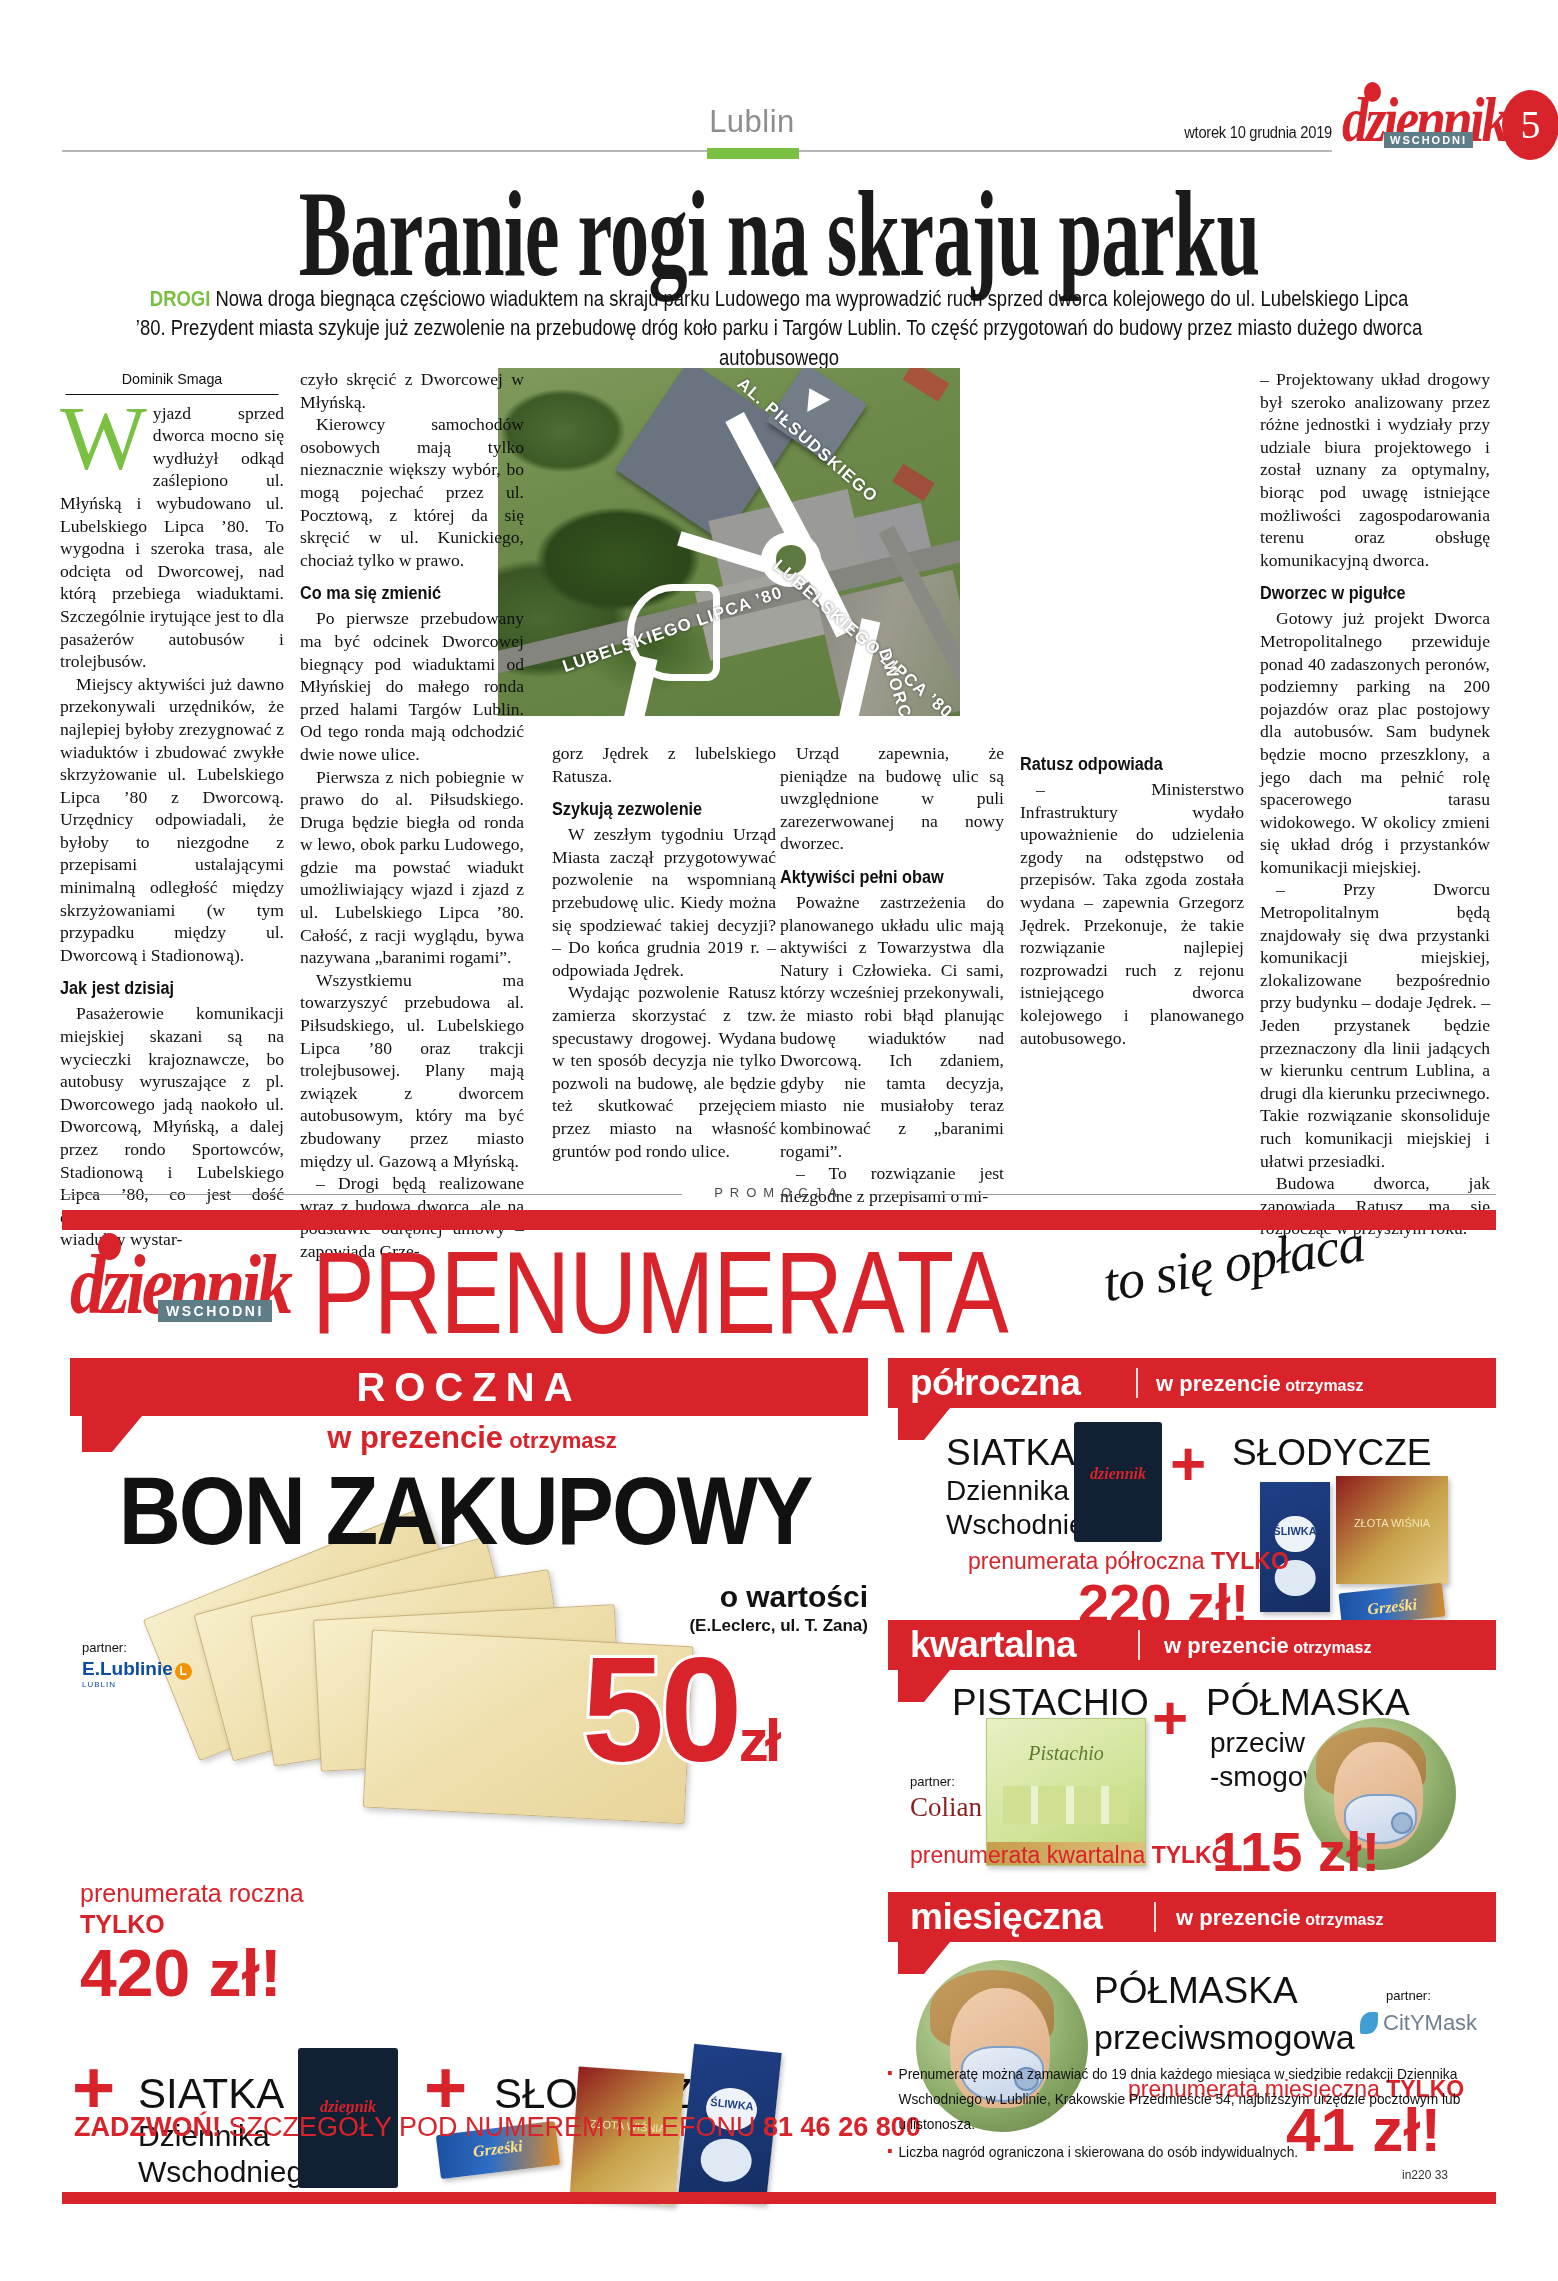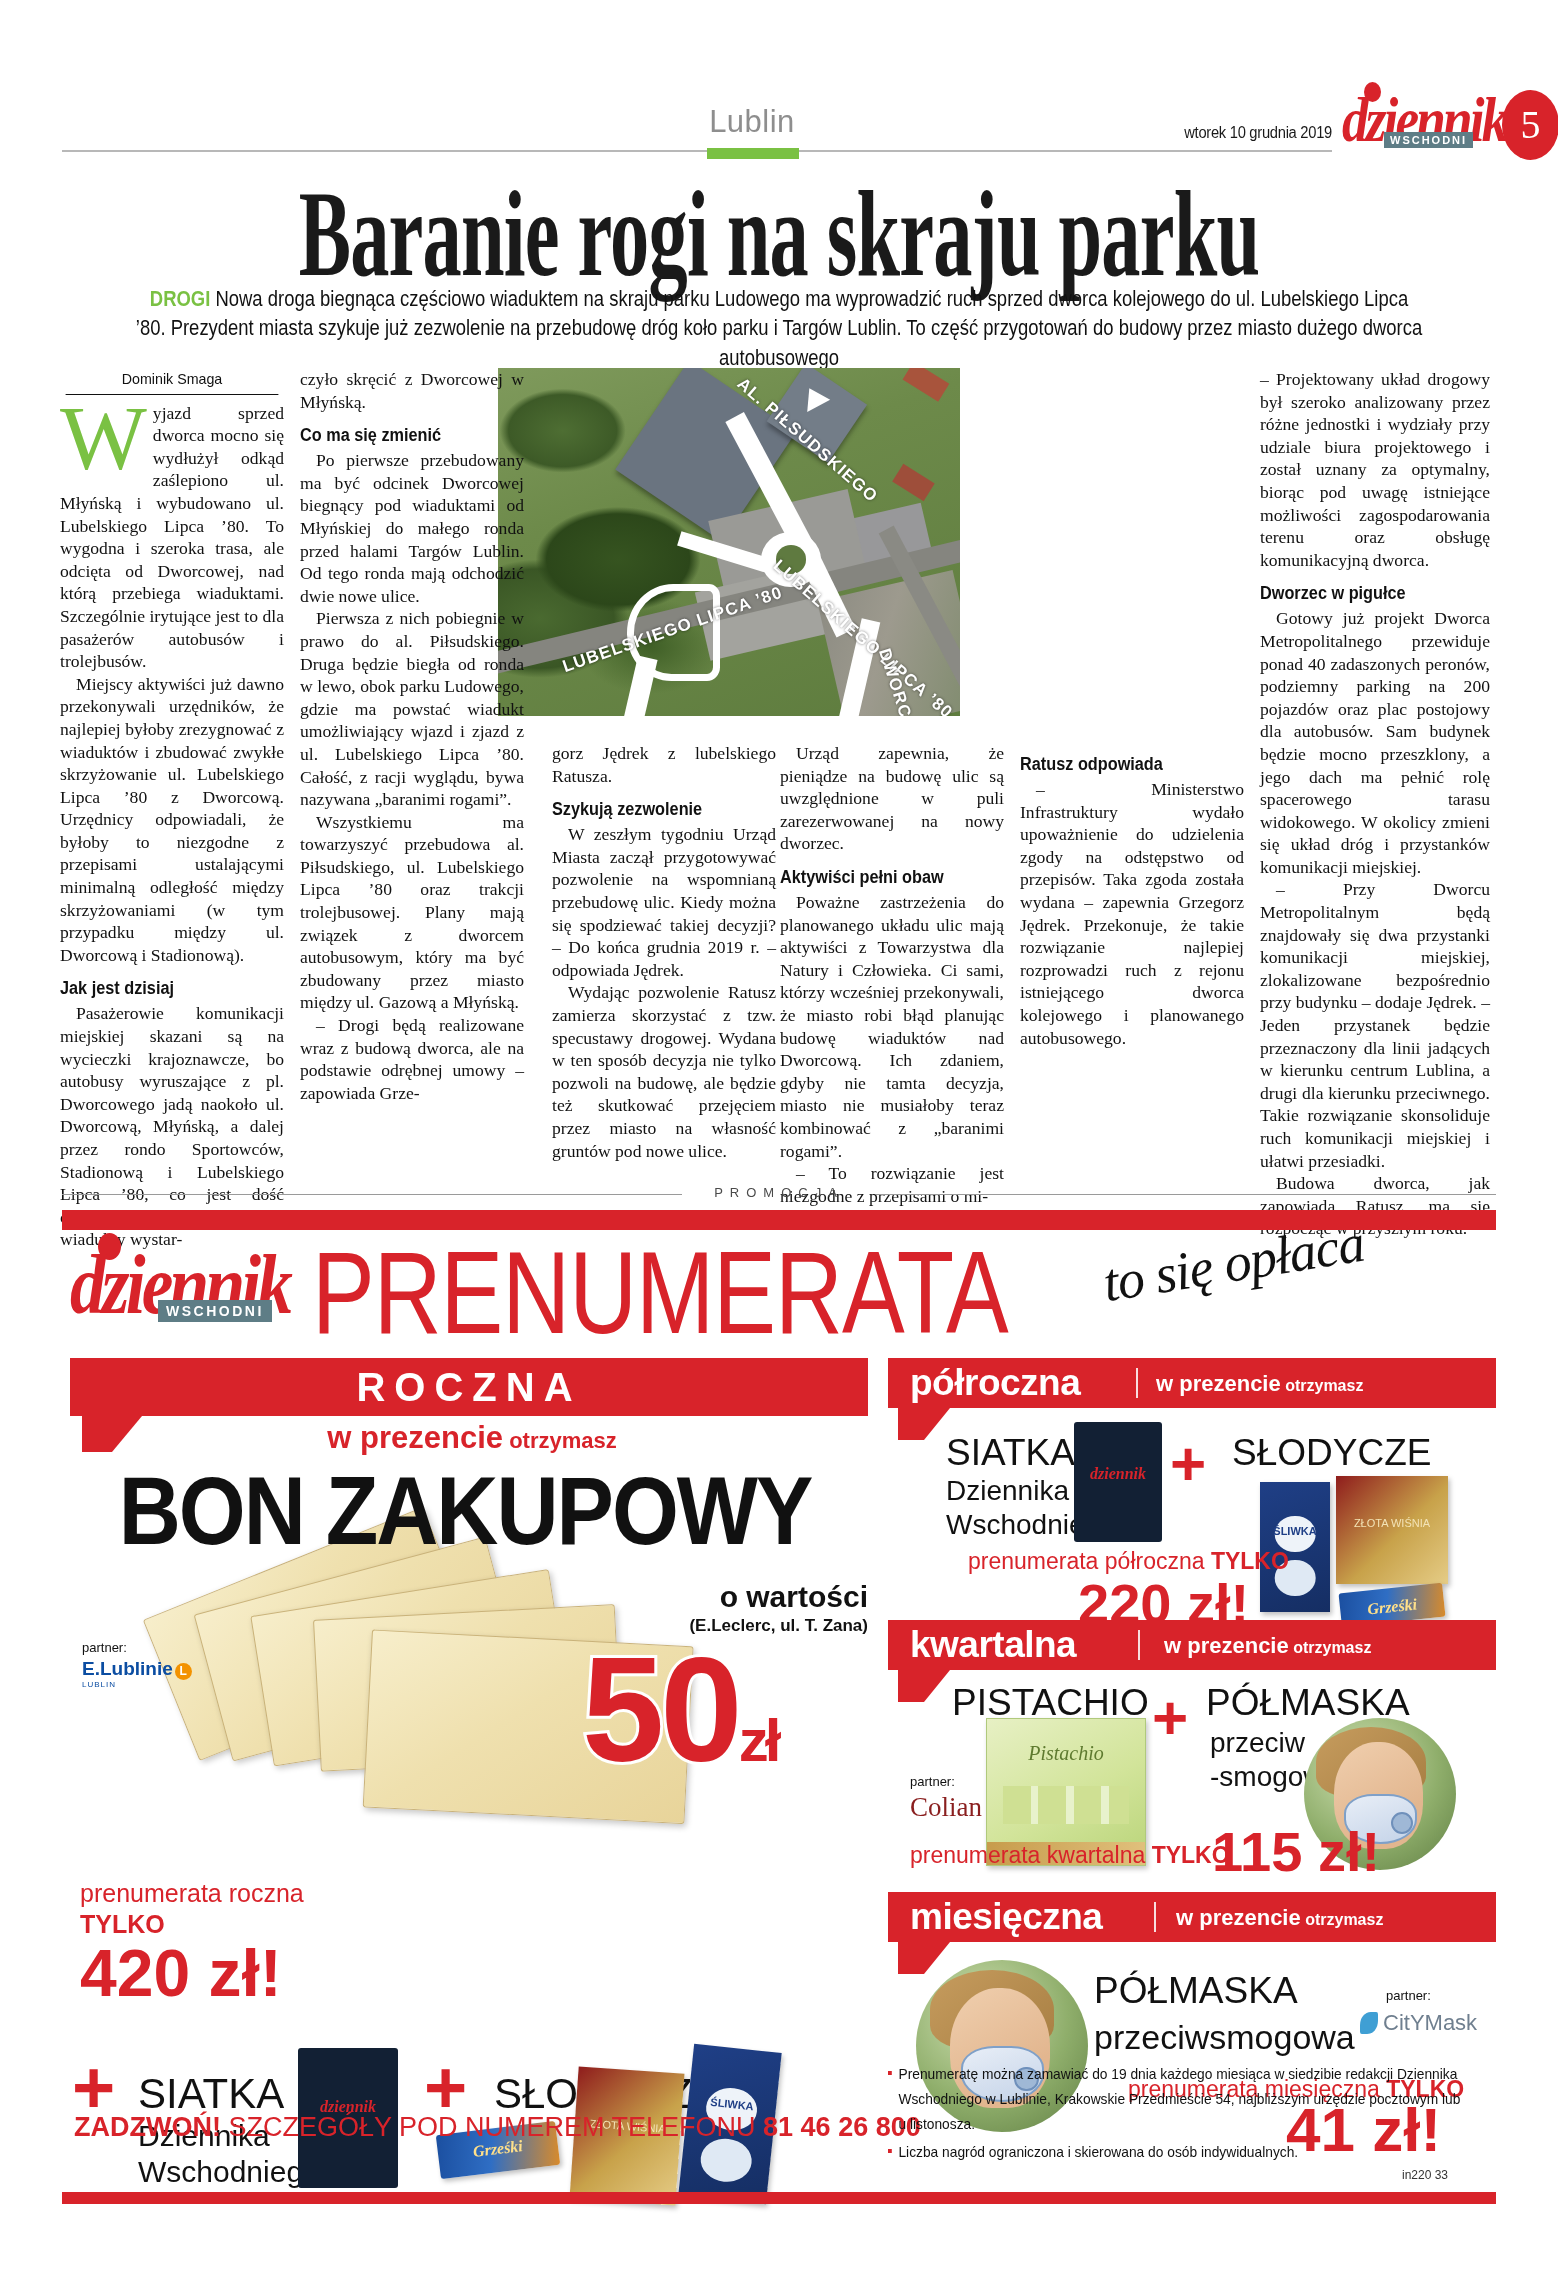--- a/index.html
+++ b/index.html
@@ -314,32 +314,33 @@
     <div class="col c1">
       <div class="byline">Dominik Smaga</div>
       <p class="noind"><span class="dropcap">W</span><span>yjazd sprzed dworca mocno się wydłużył odkąd zaślepiono ul. Młyńską i wybudowano ul. Lubelskiego Lipca ’80. To wygodna i szeroka trasa, ale odcięta od Dworcowej, nad którą przebiega wiaduktami. Szczególnie irytujące jest to dla pasażerów autobusów i trolejbusów.</span></p>
       <p>Miejscy aktywiści już dawno przekonywali urzędników, że najlepiej byłoby zrezygnować z wiaduktów i zbudować zwykłe skrzyżowanie ul. Lubelskiego Lipca ’80 z Dworcową. Urzędnicy odpowiadali, że byłoby to niezgodne z przepisami ustalającymi minimalną odległość między skrzyżowaniami (w tym przypadku między ul. Dworcową i Stadionową).</p>
       <div class="subhead">Jak jest dzisiaj</div>
       <p>Pasażerowie komunikacji miejskiej skazani są na wycieczki krajoznawcze, bo autobusy wyruszające z pl. Dworcowego jadą naokoło ul. Dworcową, Młyńską, a dalej przez rondo Sportowców, Stadionową i Lubelskiego Lipca ’80, co jest dość czasochłonne. Zanim powstały wiadukty wystar-</p>
     </div>
 
     <div class="col c2">
       <p class="noind">czyło skręcić z Dworcowej w Młyńską.</p>
+      <p>Kierowcy samochodów osobowych mają tylko nieznacznie większy wybór, bo mogą pojechać przez ul. Pocztową, z której da się skręcić w ul. Kunickiego, chociaż tylko w prawo.</p>
       <div class="subhead">Co ma się zmienić</div>
       <p>Po pierwsze przebudowany ma być odcinek Dworcowej biegnący pod wiaduktami od Młyńskiej do małego ronda przed halami Targów Lublin. Od tego ronda mają odchodzić dwie nowe ulice.</p>
       <p>Pierwsza z nich pobiegnie w prawo do al. Piłsudskiego. Druga będzie biegła od ronda w lewo, obok parku Ludowego, gdzie ma powstać wiadukt umożliwiający wjazd i zjazd z ul. Lubelskiego Lipca ’80. Całość, z racji wyglądu, bywa nazywana „baranimi rogami”.</p>
       <p>Wszystkiemu ma towarzyszyć przebudowa al. Piłsudskiego, ul. Lubelskiego Lipca ’80 oraz trakcji trolejbusowej. Plany mają związek z dworcem autobusowym, który ma być zbudowany przez miasto między ul. Gazową a Młyńską.</p>
       <p>– Drogi będą realizowane wraz z budową dworca, ale na podstawie odrębnej umowy – zapowiada Grze-</p>
     </div>
 
     <div class="col c3">
       <p class="noind">gorz Jędrek z lubelskiego Ratusza.</p>
       <div class="subhead">Szykują zezwolenie</div>
       <p>W zeszłym tygodniu Urząd Miasta zaczął przygotowywać pozwolenie na wspomnianą przebudowę ulic. Kiedy można się spodziewać takiej decyzji? – Do końca grudnia 2019 r. – odpowiada Jędrek.</p>
-      <p>Wydając pozwolenie Ratusz zamierza skorzystać z tzw. specustawy drogowej. Wydana w ten sposób decyzja nie tylko pozwoli na budowę, ale będzie też skutkować przejęciem przez miasto na własność gruntów pod nowe ulice.</p>
+      <p>Wydając pozwolenie Ratusz zamierza skorzystać z tzw. specustawy drogowej. Wydana w ten sposób decyzja nie tylko pozwoli na budowę, ale będzie też skutkować przejęciem przez miasto na własność gruntów pod rondo ulice.</p>
     </div>
 
     <div class="col c4">
       <p>Urząd zapewnia, że pieniądze na budowę ulic są uwzględnione w puli zarezerwowanej na nowy dworzec.</p>
       <div class="subhead">Aktywiści pełni obaw</div>
       <p>Poważne zastrzeżenia do planowanego układu ulic mają aktywiści z Towarzystwa dla Natury i Człowieka. Ci sami, którzy wcześniej przekonywali, że miasto robi błąd planując budowę wiaduktów nad Dworcową. Ich zdaniem, gdyby nie tamta decyzja, miasto nie musiałoby teraz kombinować z „baranimi rogami”.</p>
       <p>– To rozwiązanie jest niezgodne z przepisami o mi-</p>
     </div>
 
     <div class="col c5">

